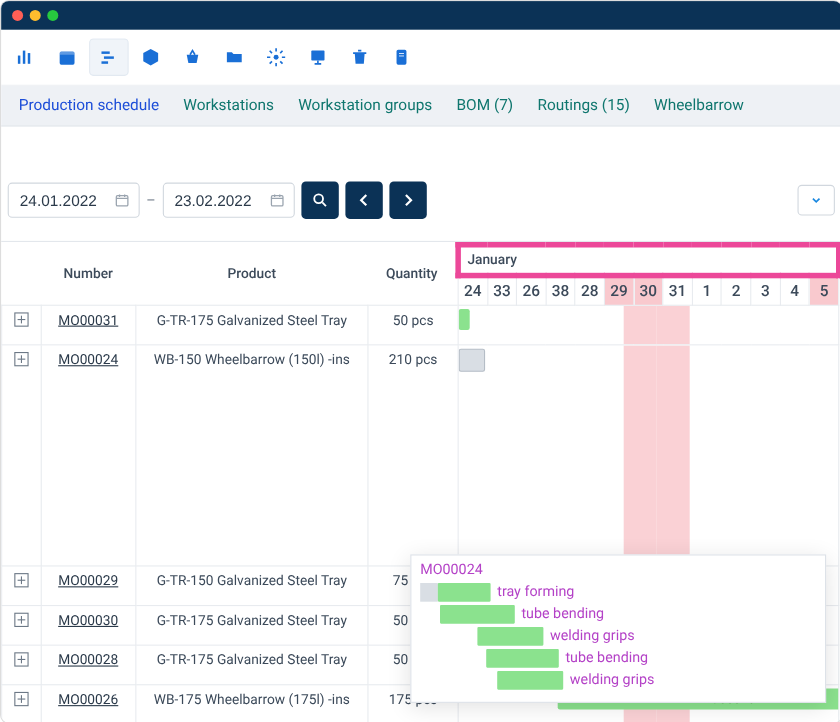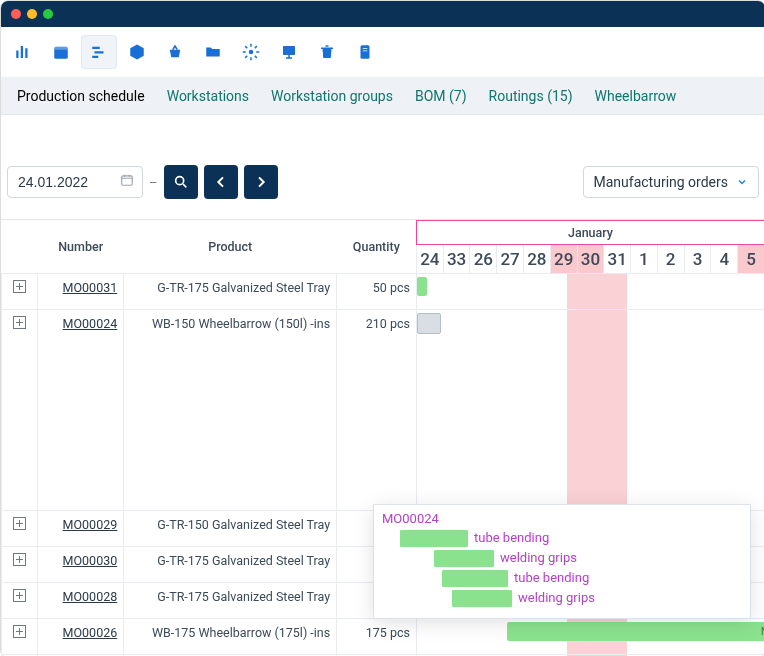--- a/index.html
+++ b/index.html
@@ -6,36 +6,36 @@
 .window{width:764px;height:656px;border:1px solid #ddd;border-radius:8px;overflow:hidden;display:flex;flex-direction:column;background:#fff}
 .titlebar{background:#0b3256;height:26px;display:flex;align-items:center;padding-left:10px;gap:6px}
 .dot{width:10px;height:10px;border-radius:50%}
 .dot.red{background:#ff5f56}.dot.yellow{background:#ffbd2e}.dot.green{background:#27c93f}
 .iconbar{display:flex;align-items:center;padding:8px 4px;gap:2px;border-bottom:1px solid #eef1f4}
 .iconbtn{width:36px;height:34px;display:flex;align-items:center;justify-content:center;color:#1a6fd6;border-radius:4px}
 .iconbtn.active{background:#f0f4f9;box-shadow:0 0 0 1px #e2e9f1 inset}
 .iconbtn svg{width:18px;height:18px}
 .tabbar{display:flex;gap:22px;padding:10px 16px;background:#eef1f5;border-bottom:1px solid #e3e7ec;font-size:14px}
 .tab{color:#0f766e;cursor:pointer}
-.tab.active{color:#000000}
+.tab.active{color:#1d4ed8}
 .toolbar{display:flex;align-items:center;padding:50px 6px 20px 6px;gap:6px}
-.datefield{display:flex;align-items:flex-start;gap:22px;border:1px solid #d1d7de;border-radius:4px;padding:6px 8px;background:#fff}
+.datefield{display:flex;align-items:center;gap:6px;border:1px solid #d1d7de;border-radius:4px;padding:6px 8px;background:#fff}
 .datefield input{border:0;outline:0;width:78px;font-size:14px;color:#2b3a4a}
 .datesep{color:#6c7886}
 .navbtn{background:#0b3256;color:#fff;width:34px;height:34px;border-radius:4px;display:flex;align-items:center;justify-content:center;cursor:pointer}
 .navbtn svg{width:16px;height:16px}
 .spacer{flex:1}
 .select{display:flex;align-items:center;gap:8px;border:1px solid #d1d7de;border-radius:4px;padding:7px 10px;font-size:14px;color:#2b3a4a}
 .select svg{width:12px;height:12px;color:#1a88e0}
 .gantt{flex:1;overflow:hidden;position:relative;border-top:1px solid #e3e7ec}
 table{border-collapse:collapse;width:100%}
-th,td{border:1px solid #e8ebef;padding:4px 6px;font-size:12.5px;color:#3c4a5a;text-align:right;white-space:nowrap;overflow:hidden}
+th,td{border:1px solid #e8ebef;padding:4px 6px;font-size:12.5px;color:#3c4a5a;text-align:center;white-space:nowrap;overflow:hidden}
 th{font-weight:500;background:#fff}
 .hdr-month th{text-align:center;border:0}
-.daycell{min-width:22px;width:22px;text-align:center;font-size:17px;padding:4px 0}
+.daycell{min-width:22px;width:22px;text-align:center;font-size:14px;padding:4px 0}
 .weekend{background:#f9c9ce}
 .expcell{width:18px;text-align:center}
 .expbox{display:inline-block;width:11px;height:11px;border:1px solid #6c7886;position:relative}
 .expbox:before,.expbox:after{content:"";position:absolute;background:#6c7886}
 .expbox:before{top:5px;left:2px;right:2px;height:1px}
 .expbox:after{left:5px;top:2px;bottom:2px;width:1px}
 .molink{text-decoration:underline;color:#2b3a4a}
 .bar{position:absolute;top:3px;height:19px;border-radius:2px;font-size:11.5px;line-height:19px;padding-left:4px;overflow:hidden}
 .bar.green{background:#8be28e;color:#4b7a3b}
 .bar.blue{background:#cde5f6;border:1px solid #8bbee4;color:#2b5e86}
@@ -137,60 +137,66 @@
 
   <div class="toolbar">
     <div class="datefield">
       <input value="24.01.2022" style="">
       <svg width="14" height="14" viewBox="0 0 24 24" fill="none" stroke="#9aa4af" stroke-width="2">
           <rect x="3" y="5" width="18" height="16" rx="2"></rect>
           <path d="M3 9h18M8 3v4M16 3v4"></path>
         </svg>
     </div>
     <span class="datesep">–</span>
+    <div class="datefield">
+      <input value="23.02.2022" style="">
+      <svg width="14" height="14" viewBox="0 0 24 24" fill="none" stroke="#9aa4af" stroke-width="2">
+          <rect x="3" y="5" width="18" height="16" rx="2"></rect>
+          <path d="M3 9h18M8 3v4M16 3v4"></path>
+        </svg>
+    </div>
     <div class="navbtn">
         <svg viewBox="0 0 24 24" fill="none" stroke="#fff" stroke-width="2.5">
           <circle cx="10" cy="10" r="6"></circle>
           <path d="M20 20l-5-5"></path>
         </svg>
       </div>
     <div class="navbtn">
         <svg viewBox="0 0 24 24" fill="none" stroke="#fff" stroke-width="3">
           <path d="M15 5l-7 7 7 7"></path>
         </svg>
       </div>
     <div class="navbtn">
         <svg viewBox="0 0 24 24" fill="none" stroke="#fff" stroke-width="3">
           <path d="M9 5l7 7-7 7"></path>
         </svg>
       </div>
     <div class="spacer"></div>
     <div class="select">
-      <span>Manufacturing orders</span>
       <svg viewBox="0 0 24 24" fill="none" stroke="currentColor" stroke-width="3">
           <path d="M6 9l6 6 6-6"></path>
         </svg>
     </div>
   </div>
 
   <div class="gantt">
     <table>
       <tbody>
           <tr class="hdr-month">
         <th rowspan="2" class="expcell"></th>
         <th rowspan="2" style="width:62px">Number</th>
         <th rowspan="2" style="width:170px">Product</th>
         <th rowspan="2" style="width:56px">Quantity</th>
-        <th colspan="13" style="text-align:center;border:1px solid #ec4899">January</th>
+        <th colspan="13" style="text-align:left;border:5px solid #ec4899">January</th>
       </tr>
       <tr id="dayrow">
             <th class="daycell">24</th>
             <th class="daycell">33</th>
             <th class="daycell">26</th>
-            <th class="daycell">27</th>
+            <th class="daycell">38</th>
             <th class="daycell">28</th>
             <th class="daycell weekend">29</th>
             <th class="daycell weekend">30</th>
             <th class="daycell">31</th>
             <th class="daycell">1</th>
             <th class="daycell">2</th>
             <th class="daycell">3</th>
             <th class="daycell">4</th>
             <th class="daycell weekend">5</th>
           </tr>
@@ -270,19 +276,20 @@
             <td colspan="13" style="padding: 0px; position: relative;">
               <div style="position: absolute; top: 0px; bottom: 0px; left: 150px; width: 30px; background: rgb(249, 201, 206); opacity: 0.85;"></div>
               <div style="position: absolute; top: 0px; bottom: 0px; left: 180px; width: 30px; background: rgb(249, 201, 206); opacity: 0.85;"></div>
             </td>
           </tr>
         </tbody>
     </table>
 
     <div class="tooltip">
       <div class="ttitle">MO00024</div>
+      <div class="op row0"><span class="greybar"></span><span class="opbar"></span><span>tray forming</span></div>
       <div class="op row1"><span class="opbar"></span><span>tube bending</span></div>
       <div class="op row2"><span class="opbar"></span><span>welding grips</span></div>
       <div class="op row3"><span class="opbar"></span><span>tube bending</span></div>
       <div class="op row4"><span class="opbar"></span><span>welding grips</span></div>
     </div>
   </div>
 </div>
 
 </body></html>

